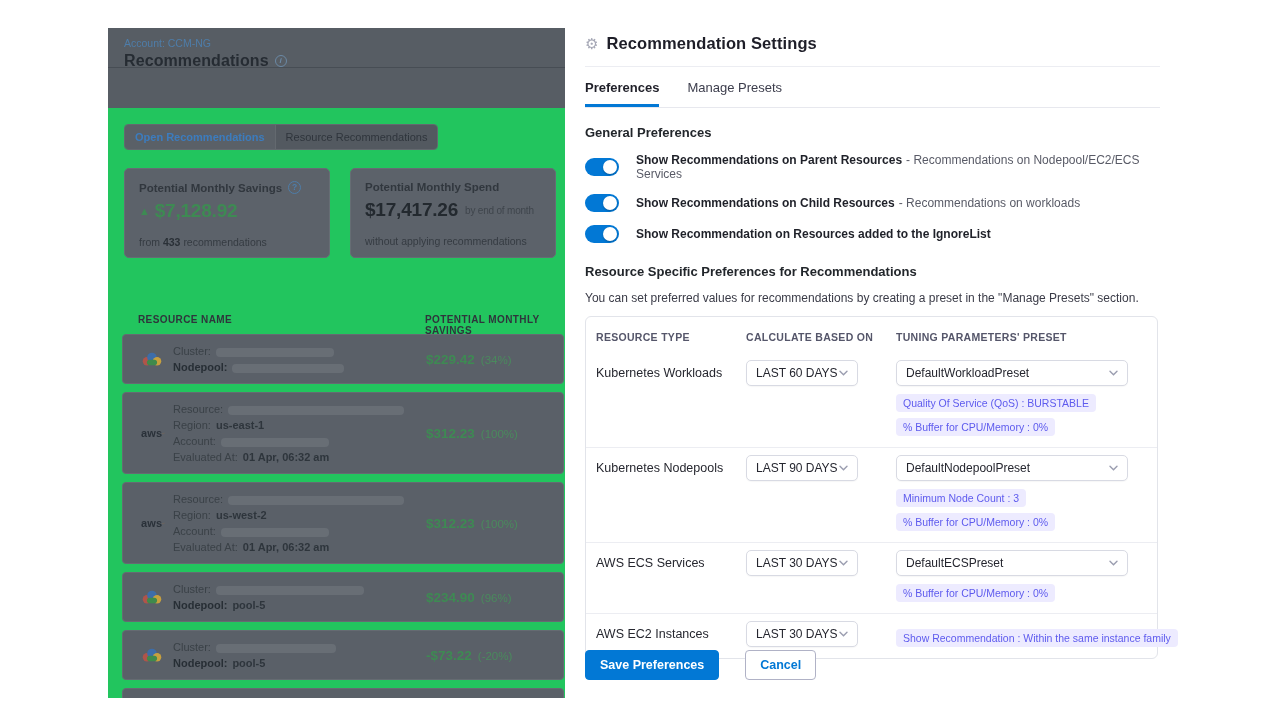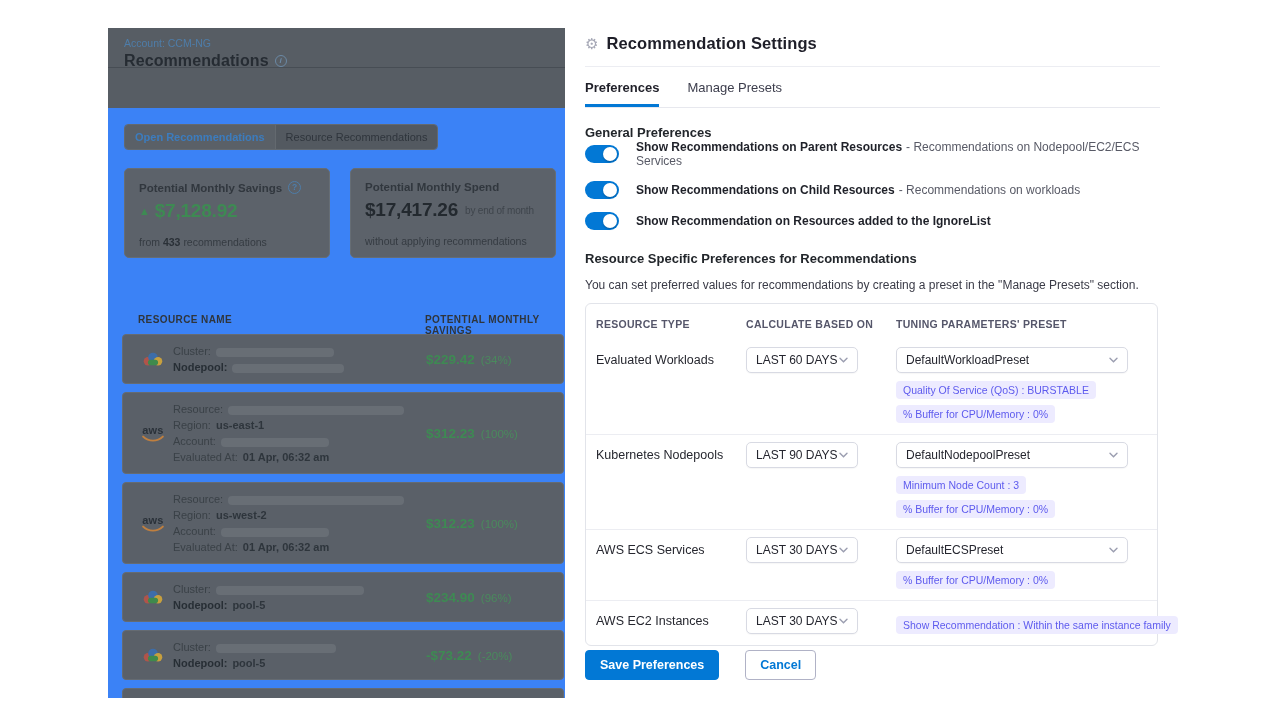--- a/index.html
+++ b/index.html
@@ -4,21 +4,21 @@
 <style>
   * { box-sizing: border-box; margin: 0; padding: 0; }
   html,body { background:#ffffff; }
   .stage {
     position: relative; width: 1280px; height: 720px; background:#ffffff;
     font-family: "Liberation Sans", sans-serif; overflow: hidden;
   }
 
   
   .lp { position:absolute; left:108px; top:28px; width:460px; height:670px;
-        background:#3b82f6; overflow:hidden; }
+        background:#22c55e; overflow:hidden; }
   .lp-head { height:40px; background:#575D64; border-bottom:1px solid #474D54; padding:5px 16px 0; }
   .lp-account { display:inline-block; font-size:10.5px; color:#4E7DA9; text-decoration:none; font-weight:500; }
   .lp-title-row { display:flex; align-items:center; gap:6px; margin-top:1px; }
   .lp-title { font-size:16px; font-weight:700; color:#262C33; letter-spacing:.1px; }
   .info-ic { width:12px; height:12px; border:1.2px solid #6B89A5; color:#6B89A5; border-radius:50%;
              font-size:8px; line-height:10px; text-align:center; font-style:italic; font-weight:700; }
   .lp-toolbar { height:40px; background:#575D64; }
   .lp-body { position:relative; height:590px; }
   .seg { position:absolute; left:16px; top:16px; display:inline-flex; border:1px solid #63696F; border-radius:4px; overflow:hidden; }
   .seg-btn { font-family:inherit; font-size:11px; padding:6px 10px; background:#535960; border:none; color:#2F353C; cursor:pointer; }
@@ -35,21 +35,21 @@
   .spend-sfx { font-size:10px; font-weight:400; color:#3F454C; margin-left:2px; }
   .card-s { margin-top:14px; font-size:10.5px; color:#353B42; }
   .card-s b { color:#2A3037; }
   .lp-thead { position:absolute; left:16px; top:206px; width:430px; font-size:10px; font-weight:700;
               letter-spacing:.4px; color:#2F353C; }
   .lp-thead .col1 { position:absolute; left:14px; }
   .lp-thead .col2 { position:absolute; left:301px; }
   .lp-rows { position:absolute; left:14px; top:226px; width:442px; display:flex; flex-direction:column; gap:8px; }
   .lp-row { position:relative; background:#5A6068; border:1px solid #656B72; border-radius:4px;
             display:flex; align-items:center; gap:8px; padding:8px 10px 8px 18px; }
-  .lp-ic { width:24px; flex:0 0 24px; display:flex; flex-direction:column; align-items:center; line-height:0; }
+  .lp-ic { width:24px; flex:0 0 24px; display:flex; flex-direction:row; align-items:center; line-height:0; }
   .aws-t { font-size:11px; font-weight:700; color:#2A3139; line-height:10px; letter-spacing:.2px; }
   .lp-lines { font-size:11px; line-height:16px; }
   .lp-line > * + * { margin-left:5px; }
   .sg-label { color:#3A4147; }
   .sg-bold  { color:#272E35; font-weight:700; }
   .sg-value { color:#2E353C; font-weight:700; }
   .redact { display:inline-block; height:9px; border-radius:4px; background:#686E75; vertical-align:middle; }
   .lp-save { position:absolute; left:303px; top:50%; transform:translateY(-50%); white-space:nowrap; }
   .lp-save .amt { font-size:13.5px; font-weight:700; color:#3E8A53; }
   .lp-save .pct { font-size:11.5px; color:#4A8A5D; margin-left:6px; }
@@ -57,21 +57,21 @@
   
   .drawer { position:absolute; left:565px; top:0; width:615px; height:720px; background:#ffffff; padding:0 20px; }
   .dr-head { display:flex; align-items:center; gap:8px; padding:34px 0 13px; border-bottom:1px solid #ECEDF2; }
   .gear { font-size:15px; color:#A6A8B6; line-height:1; }
   .dr-head h2 { font-size:16.5px; font-weight:700; color:#1E1E28; letter-spacing:.1px; }
   .dr-tabs { display:flex; gap:28px; padding-top:13px; border-bottom:1px solid #E7E8EE; }
   .dr-tab { font-size:13px; color:#3C3D4C; padding-bottom:9px; cursor:pointer; }
   .dr-tab.active { color:#1F1F28; font-weight:700; border-bottom:3px solid #0278D5; }
   .sec-h { font-size:13px; font-weight:700; color:#22262B; margin-top:17px; }
   .sec-h.rs { margin-top:21px; }
-  .toggles { }
+  .toggles { margin-top:13px; }
   .tgl-row { display:flex; align-items:center; margin-bottom:13px; }
   .switch { position:relative; width:34px; height:18px; border-radius:9px; background:#0278D5; flex:0 0 34px; cursor:pointer; }
   .switch .knob { position:absolute; top:2px; right:2px; width:14px; height:14px; border-radius:50%; background:#fff;
                   box-shadow:0 1px 2px rgba(0,0,0,.25); }
   .tgl-label { margin-left:17px; font-size:12px; color:#585A66; }
   .tgl-label b { color:#1F2129; font-weight:700; }
   .tgl-desc { margin-left:4px; }
   .rs-desc { margin-top:12px; font-size:12px; color:#3A3B47; }
   .pref-table { margin-top:11px; width:573px; border:1px solid #E2E4EA; border-radius:6px; background:#fff; }
   .pt-head, .pt-row { display:grid; grid-template-columns:150px 150px 1fr; padding-left:10px; }
@@ -260,21 +260,21 @@
     <h3 class="sec-h rs">Resource Specific Preferences for Recommendations</h3>
     <p class="rs-desc">You can set preferred values for recommendations by creating a preset in the "Manage Presets" section.</p>
     <div class="pref-table">
       <div class="pt-head">
         <span>RESOURCE TYPE</span>
         <span>CALCULATE BASED ON</span>
         <span>TUNING PARAMETERS' PRESET</span>
       </div>
       <div id="pref-rows">
           <div class="pt-row">
-            <div class="pt-type">Evaluated Workloads</div>
+            <div class="pt-type">Kubernetes Workloads</div>
             <div class="pt-c2">
               <div class="select">
                 <span class="sel-v">LAST 60 DAYS</span>
                 <span class="chev"><svg width="9" height="6" viewBox="0 0 9 6">
                     <path d="M1 1.2 L4.5 4.8 L8 1.2" stroke="#9B9EB0" stroke-width="1.4" fill="none" stroke-linecap="round"></path>
                   </svg></span>
               </div>
             </div>
             <div class="pt-c3">
               <div class="select wide">

